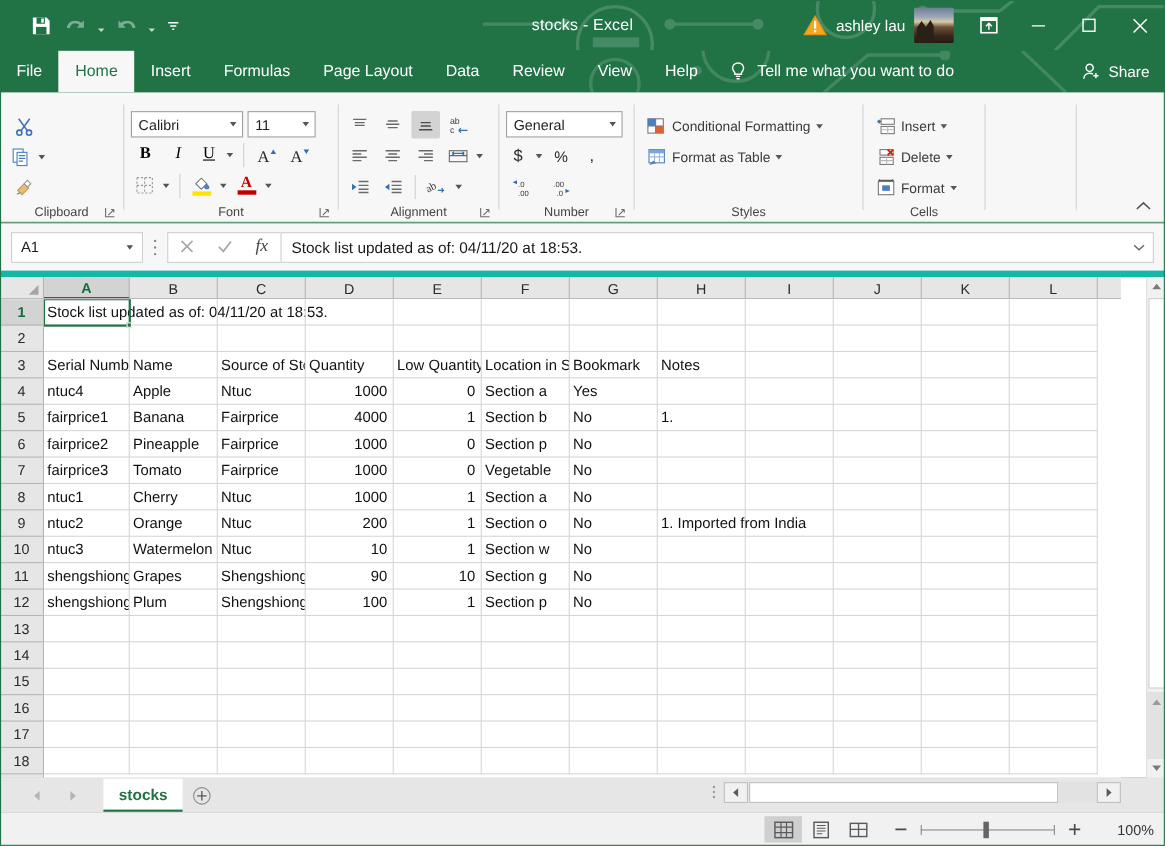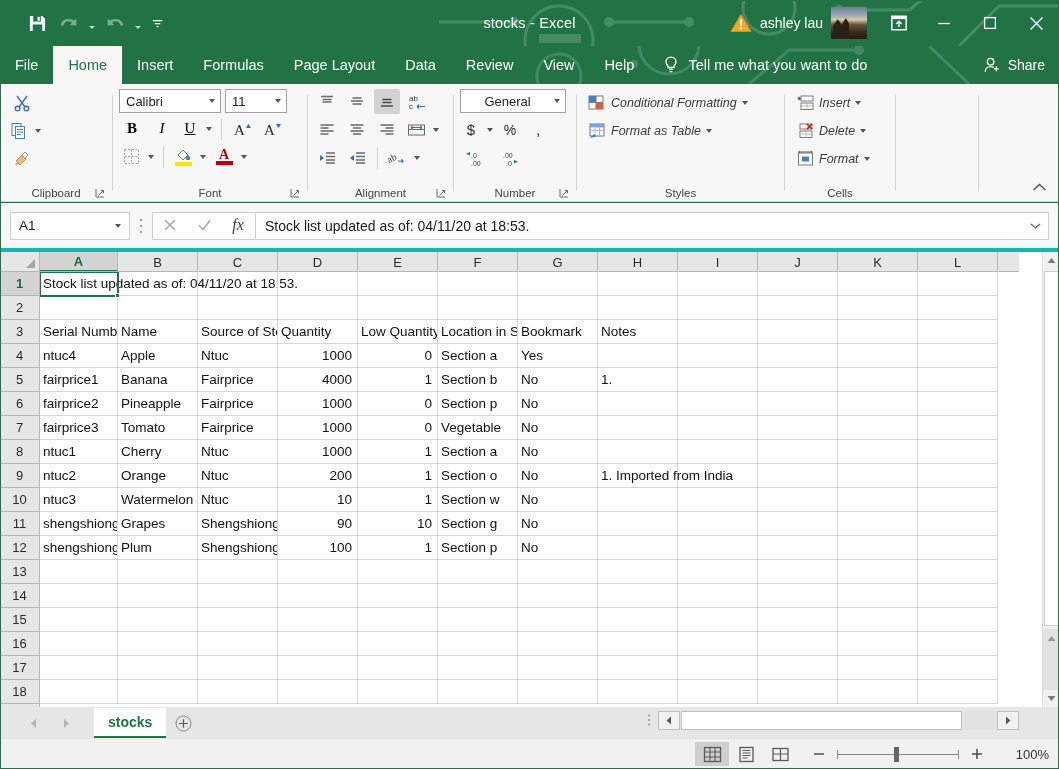--- a/index.html
+++ b/index.html
@@ -75,39 +75,39 @@
     color:#fff;font-size:14px;cursor:pointer;z-index:3;
   }
 
   
   .ribbon{
     position:absolute;left:0;top:84px;width:1059px;height:118px;
     background:#f7f7f7;border-bottom:1px solid #d4d4d4;
     display:flex;
   }
   .grp{position:relative;height:118px;display:flex;flex-direction:column;}
-  .grp-body{flex:1;display:flex;align-items:flex-start;padding:5px 6px 0 6px;}
+  .grp-body{flex:1;display:flex;align-items:flex-start;padding:17px 6px 0 6px;}
   .grp-label{
     height:19px;font-size:11.5px;color:#444;display:flex;align-items:center;justify-content:center;
     position:relative;
   }
   .grp-label .lbl{flex:0 0 auto;}
   .dlg{
     position:absolute;right:6px;bottom:3px;width:11px;height:11px;cursor:pointer;
   }
   .grp-sep{width:1px;background:#d4d4d4;height:96px;align-self:center;}
 
   .bigbtn{
     width:56px;display:flex;flex-direction:column;align-items:center;gap:2px;
     padding-top:3px;cursor:pointer;border-radius:2px;
   }
   .bigbtn .t{font-size:12.5px;color:#3b3b3b;}
   .smallcol{display:flex;flex-direction:column;gap:3px;padding-top:2px;}
   .smallbtn{
-    height:24px;display:flex;align-items:center;gap:3px;padding:0 3px;cursor:pointer;border-radius:2px;font-style:italic;
+    height:24px;display:flex;align-items:center;gap:3px;padding:0 3px;cursor:pointer;border-radius:2px;
   }
   .icobox{width:22px;height:22px;display:flex;align-items:center;justify-content:center;}
   .cap{font-size:12.5px;color:#3b3b3b;white-space:nowrap;}
   .caret{width:0;height:0;border-left:3.5px solid transparent;border-right:3.5px solid transparent;border-top:4px solid #555;margin-left:2px;}
 
   .fontrow{display:flex;gap:4px;align-items:center;}
   .combo{
     height:24px;border:1px solid #a0a0a0;background:#fff;display:flex;align-items:center;
     padding:0 2px 0 6px;font-size:13px;color:#222;cursor:pointer;
   }
@@ -118,21 +118,21 @@
   }
   .fbtn.on{background:#d3d3d3;}
   .fbtn.wide{width:30px;}
   .splitbtn{display:flex;align-items:center;cursor:pointer;border-radius:2px;}
   .splitbtn .arw{width:13px;height:25px;display:flex;align-items:center;justify-content:center;}
   .vsep{width:1px;height:22px;background:#d0d0d0;margin:0 3px;}
 
   
   .fbar{
     position:absolute;left:0;top:203px;width:1059px;height:49px;background:#f7f7f7;
-    display:flex;align-items:center;padding:0 10px;border-bottom:4px solid #14b8a6;
+    display:flex;align-items:center;padding:0 10px;border-bottom:6px solid #14b8a6;
   }
   .namebox{
     width:120px;height:28px;border:1px solid #cfcfcf;background:#fff;display:flex;align-items:center;
     padding:0 4px 0 8px;font-size:13.5px;color:#222;cursor:pointer;
   }
   .namebox .v{flex:1;}
   .nb-dots{width:22px;display:flex;align-items:center;justify-content:center;}
   .fx-btns{display:flex;align-items:flex-end;gap:0;}
   .fxb{width:34px;height:28px;display:flex;align-items:center;justify-content:center;cursor:pointer;}
   .fline{
@@ -597,21 +597,21 @@
               <path d="M1 1v8h8" fill="none" stroke="#6a6a6a"></path>
               <path d="M3.5 7.5L8.5 2.5M8.5 2.5H5.8M8.5 2.5v2.7" stroke="#6a6a6a" fill="none"></path>
             </svg>
         </span>
       </div>
     </div>
     <div class="grp-sep"></div>
 
     <div class="grp" style="width:122px;">
       <div class="grp-body" style="flex-direction:column;gap:4px;">
-        <div class="combo" style="width:106px;text-align:center;">
+        <div class="combo" style="width:106px;">
           <span class="v">General</span>
           <span class="ar">
               <span class="caret"></span>
             </span>
         </div>
         <div class="fontrow" style="gap:2px;">
           <div class="splitbtn">
             <span class="fbtn" style="width:22px;">
                 <span style="font-size:15px;color:#2b2b2b;">$</span>
               </span>

